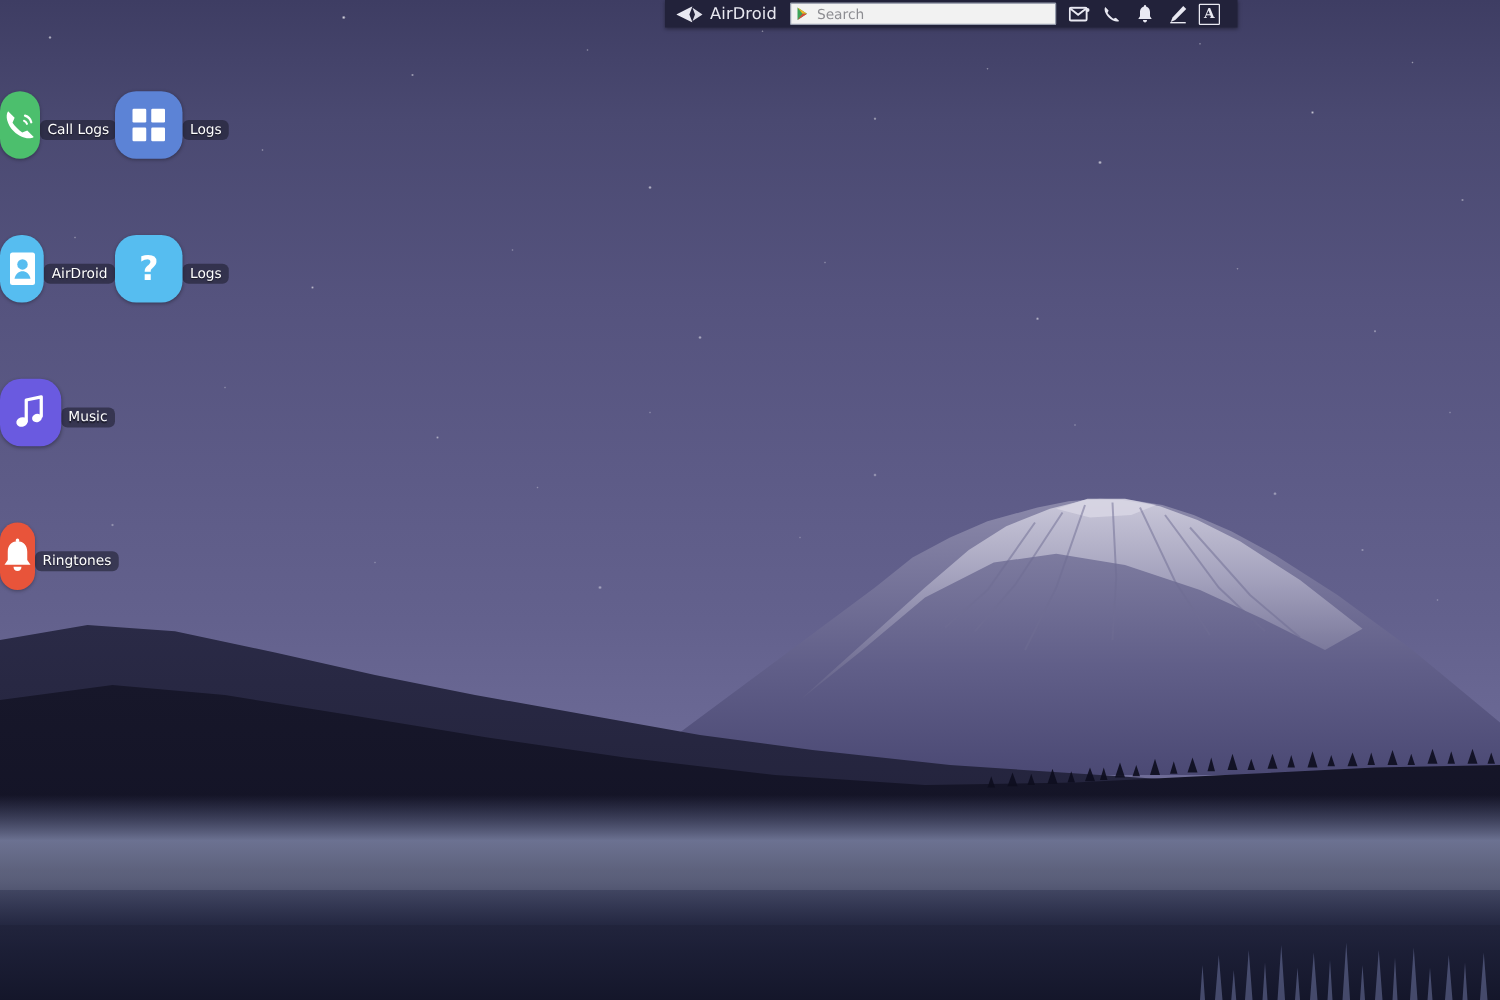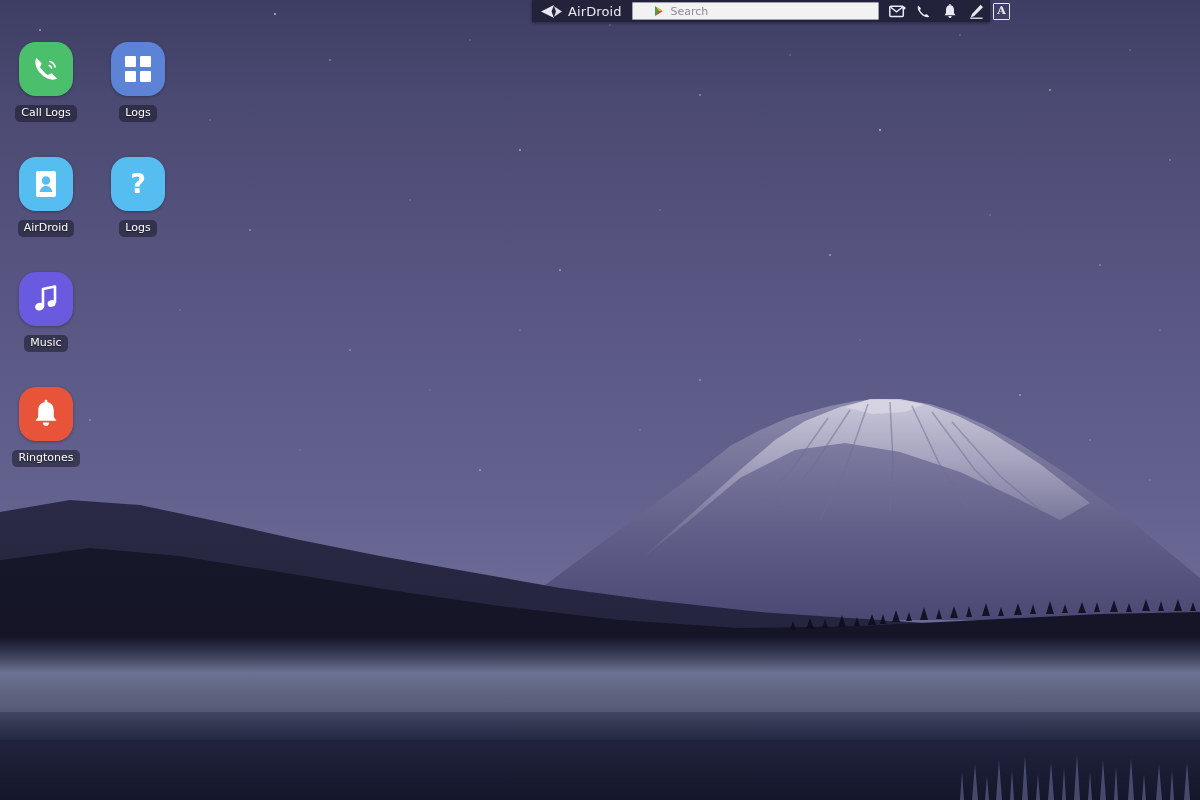--- a/index.html
+++ b/index.html
@@ -116,21 +116,21 @@
 
   .tb-search {
     flex: 0 0 auto;
     width: 205px;
     height: 16px;
     background: #f2f2f2;
     border: 1px solid #9aa0b0;
     border-radius: 1px;
     display: flex;
     align-items: center;
-    padding: 0 20px;
+    padding: 0 3px;
     gap: 6px;
     margin-left: 2px;
   }
   .tb-search-play { flex: 0 0 auto; display: block; }
   .tb-search-text {
     color: #8d8d92;
     font-size: 11px;
     font-family: "DejaVu Sans", sans-serif;
     line-height: 1;
     user-select: none;
@@ -169,21 +169,21 @@
     position: absolute;
     left: 0;
     top: 42px;
     z-index: 20;
   }
   .icon-row { display: flex; }
   .icon-cell {
     width: 92px;
     height: 115px;
     display: flex;
-    flex-direction: column;
+    flex-direction: row;
     align-items: center;
     cursor: pointer;
     user-select: none;
   }
   .icon-cell.empty { cursor: default; }
   .icon-art {
     width: 54px;
     height: 54px;
     border-radius: 17px;
     display: flex;

